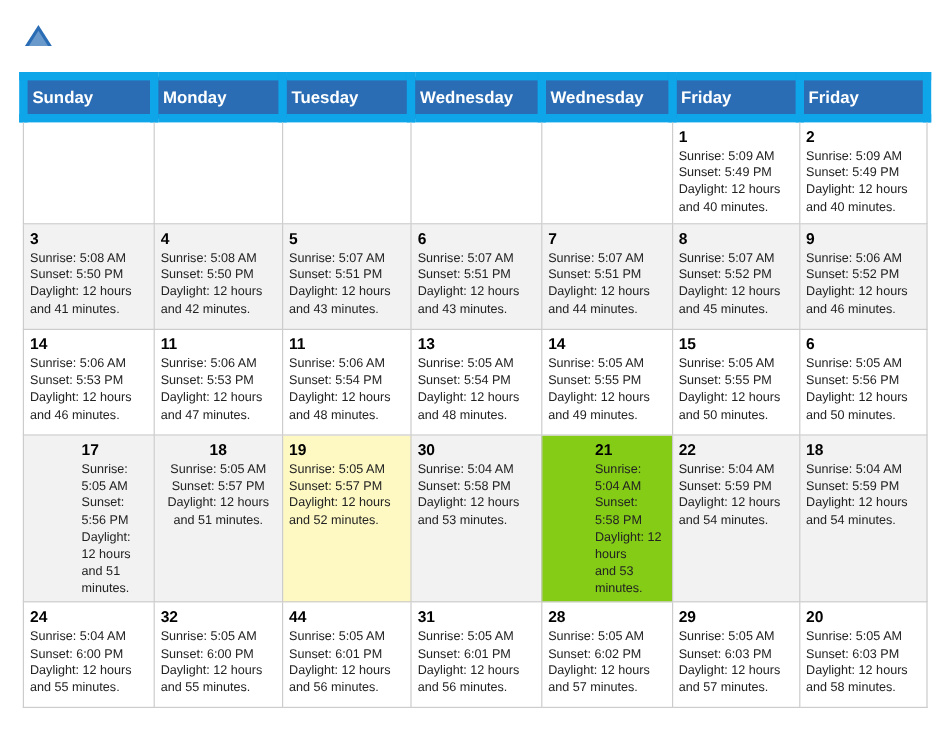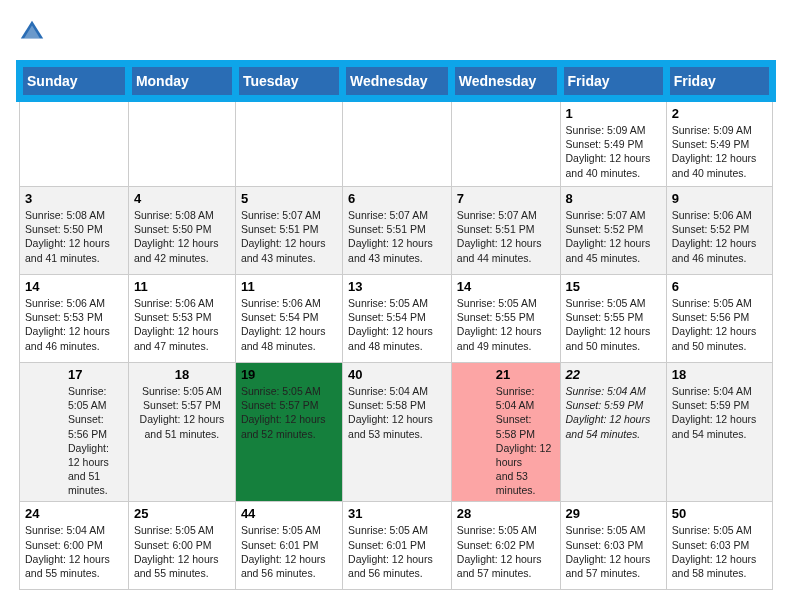--- a/index.html
+++ b/index.html
@@ -249,42 +249,42 @@
 Daylight: 12 hours
 and 51 minutes.</div>
         </td>
         <td style="background: rgb(242, 242, 242); text-align: center;">
           <span class="day-num">18</span>
           <div class="day-info" style="white-space: pre-line;">Sunrise: 5:05 AM
 Sunset: 5:57 PM
 Daylight: 12 hours
 and 51 minutes.</div>
         </td>
-        <td style="background: #15803d;">
+        <td style="background: #fef9c3;">
           <span class="day-num">19</span>
           <div class="day-info" style="white-space: pre-line;">Sunrise: 5:05 AM
 Sunset: 5:57 PM
 Daylight: 12 hours
 and 52 minutes.</div>
         </td>
         <td style="background: rgb(242, 242, 242);">
-          <span class="day-num">40</span>
+          <span class="day-num">30</span>
           <div class="day-info" style="white-space: pre-line;">Sunrise: 5:04 AM
 Sunset: 5:58 PM
 Daylight: 12 hours
 and 53 minutes.</div>
         </td>
-        <td style="background: #fca5a5; padding-left: 44px;">
+        <td style="background: #84cc16; padding-left: 44px;">
           <span class="day-num">21</span>
           <div class="day-info" style="white-space: pre-line;">Sunrise: 5:04 AM
 Sunset: 5:58 PM
 Daylight: 12 hours
 and 53 minutes.</div>
         </td>
-        <td style="background: rgb(242, 242, 242); font-style: italic;">
+        <td style="background: rgb(242, 242, 242);">
           <span class="day-num">22</span>
           <div class="day-info" style="white-space: pre-line;">Sunrise: 5:04 AM
 Sunset: 5:59 PM
 Daylight: 12 hours
 and 54 minutes.</div>
         </td>
         <td style="background: rgb(242, 242, 242);">
           <span class="day-num">18</span>
           <div class="day-info" style="white-space: pre-line;">Sunrise: 5:04 AM
 Sunset: 5:59 PM
@@ -294,21 +294,21 @@
       </tr>
       <tr>
         <td>
           <span class="day-num">24</span>
           <div class="day-info" style="white-space: pre-line;">Sunrise: 5:04 AM
 Sunset: 6:00 PM
 Daylight: 12 hours
 and 55 minutes.</div>
         </td>
         <td>
-          <span class="day-num">25</span>
+          <span class="day-num">32</span>
           <div class="day-info" style="white-space: pre-line;">Sunrise: 5:05 AM
 Sunset: 6:00 PM
 Daylight: 12 hours
 and 55 minutes.</div>
         </td>
         <td>
           <span class="day-num">44</span>
           <div class="day-info" style="white-space: pre-line;">Sunrise: 5:05 AM
 Sunset: 6:01 PM
 Daylight: 12 hours
@@ -329,21 +329,21 @@
 and 57 minutes.</div>
         </td>
         <td>
           <span class="day-num">29</span>
           <div class="day-info" style="white-space: pre-line;">Sunrise: 5:05 AM
 Sunset: 6:03 PM
 Daylight: 12 hours
 and 57 minutes.</div>
         </td>
         <td>
-          <span class="day-num">50</span>
+          <span class="day-num">20</span>
           <div class="day-info" style="white-space: pre-line;">Sunrise: 5:05 AM
 Sunset: 6:03 PM
 Daylight: 12 hours
 and 58 minutes.</div>
         </td>
       </tr>
     </tbody>
 </table>
 
 </body></html>

